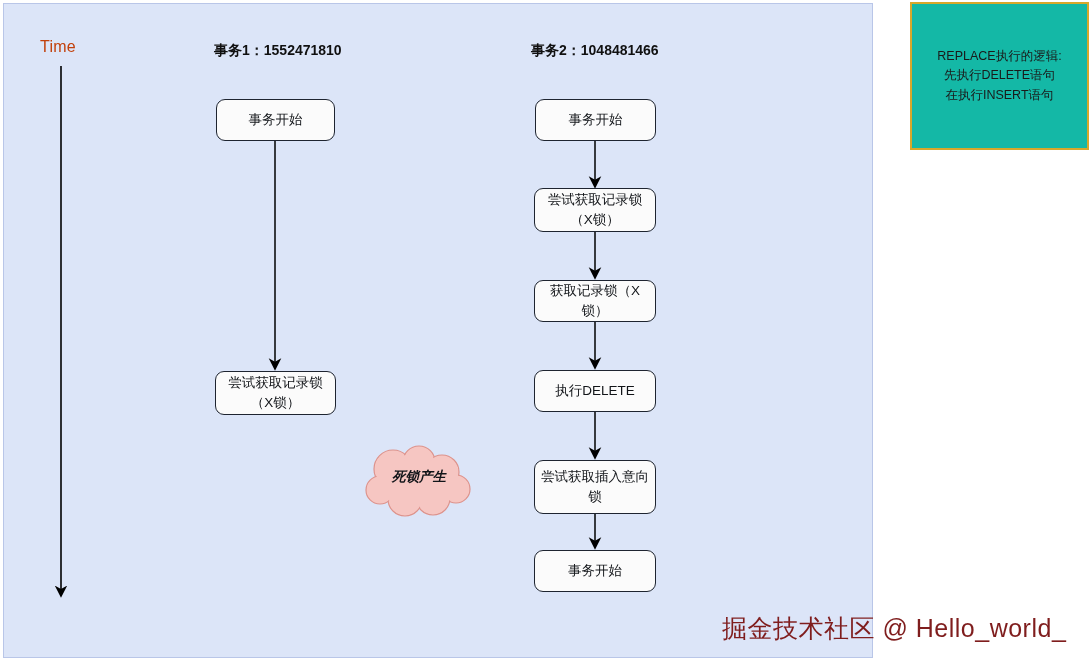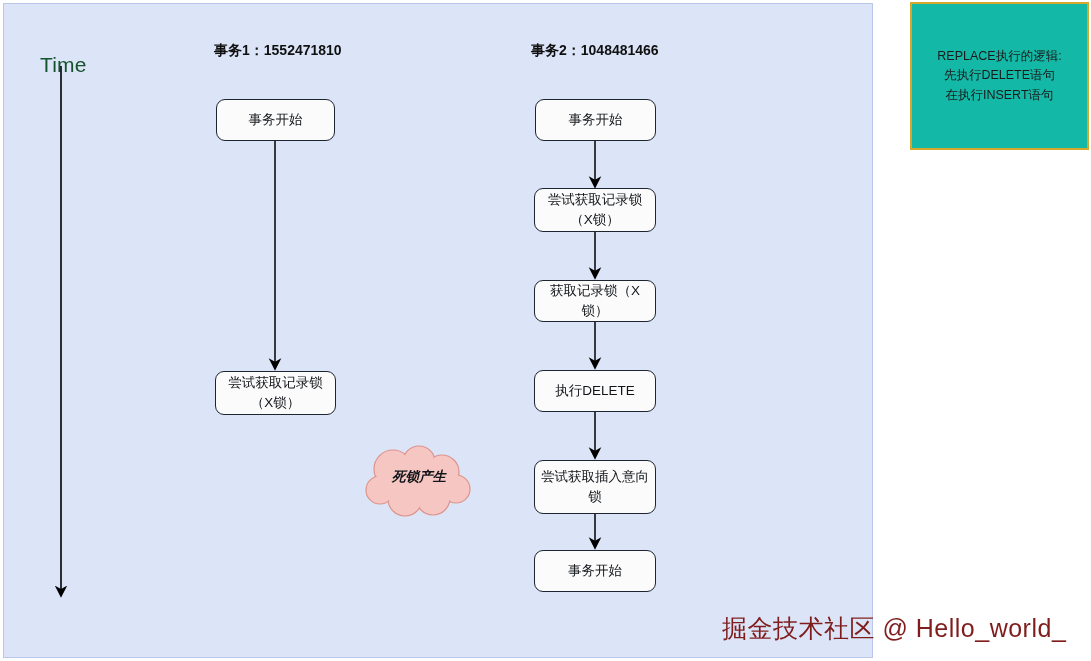--- a/index.html
+++ b/index.html
@@ -25,24 +25,23 @@
     background: #dce5f8;
     border: 1px solid #b9c6e8;
     box-sizing: border-box;
   }
 
   
   #time-label {
     position: absolute;
     left: 40px;
     top: 38px;
-    font-size: 21px;
-    color: #14532d;
+    font-size: 16px;
+    color: #c2410c;
     letter-spacing: 0.2px;
-    margin-top: 15px;
   }
   #time-axis {
     position: absolute;
     left: 48px;
     top: 66px;
     width: 26px;
     height: 540px;
   }
 
   

